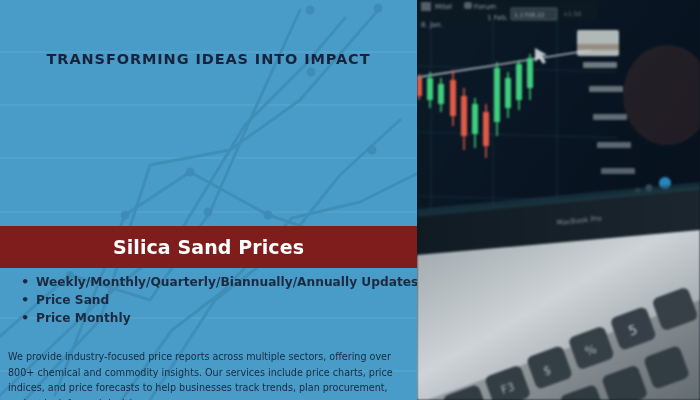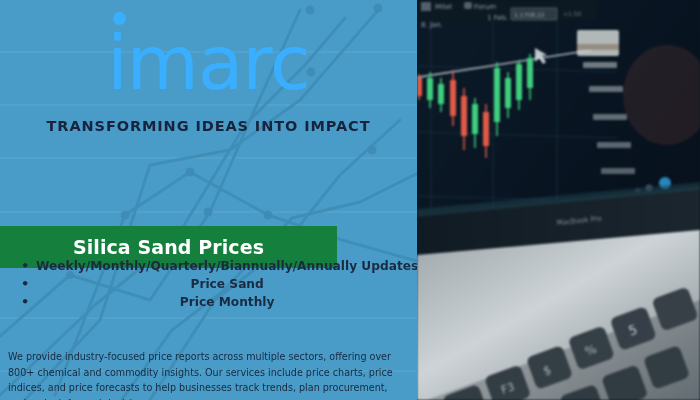--- a/index.html
+++ b/index.html
@@ -75,44 +75,43 @@
     font-weight: 700;
     letter-spacing: 0.9px;
     color: #17233c;
   }
 
   
   .title-bar {
     position: absolute;
     top: 226px;
     left: 0;
-    width: 337px;
+    width: 417px;
     height: 42px;
-    background: #15803d;
+    background: #7f1d1d;
     display: flex;
     align-items: center;
     justify-content: center;
   }
   .title-text {
     color: #ffffff;
     font-family: "DejaVu Sans", sans-serif;
     font-size: 19px;
     font-weight: 700;
     letter-spacing: 0.1px;
   }
 
   
   .feature-list {
     position: absolute;
-    top: 258px;
+    top: 274px;
     left: 0;
     margin: 0;
     padding: 0 0 0 36px;
     list-style: none;
-    text-align: center;
   }
   .feature-item {
     position: relative;
     font-family: "DejaVu Sans", sans-serif;
     font-size: 12.2px;
     font-weight: 700;
     color: #1b2a41;
     line-height: 17px;
     margin-bottom: 1px;
     white-space: nowrap;
@@ -195,24 +194,20 @@
         <circle cx="372" cy="150" r="4.5"></circle>
         <circle cx="208" cy="212" r="4.5"></circle>
         <circle cx="378" cy="8" r="4.5"></circle>
         <circle cx="70" cy="275" r="4"></circle>
       </g>
     </svg>
 
     <div class="panel-content">
 
       <div class="logo-block">
-        <div class="logo-wordmark">
-          <span class="logo-dot"></span>
-          <span>imarc</span>
-        </div>
         <div class="logo-tagline">TRANSFORMING IDEAS INTO IMPACT</div>
       </div>
 
       <div class="title-bar">
         <span class="title-text">Silica Sand Prices</span>
       </div>
 
       <ul class="feature-list">
         <li class="feature-item">Weekly/Monthly/Quarterly/Biannually/Annually Updates</li>
         <li class="feature-item">Price Sand</li>

